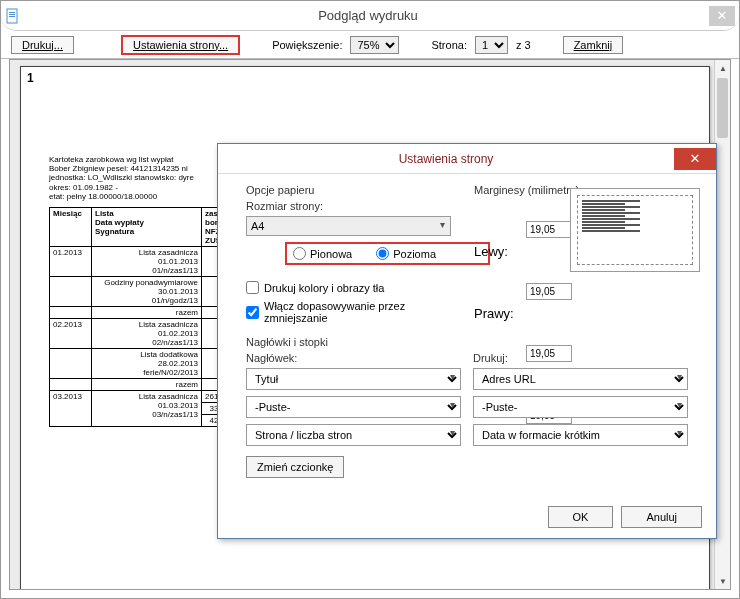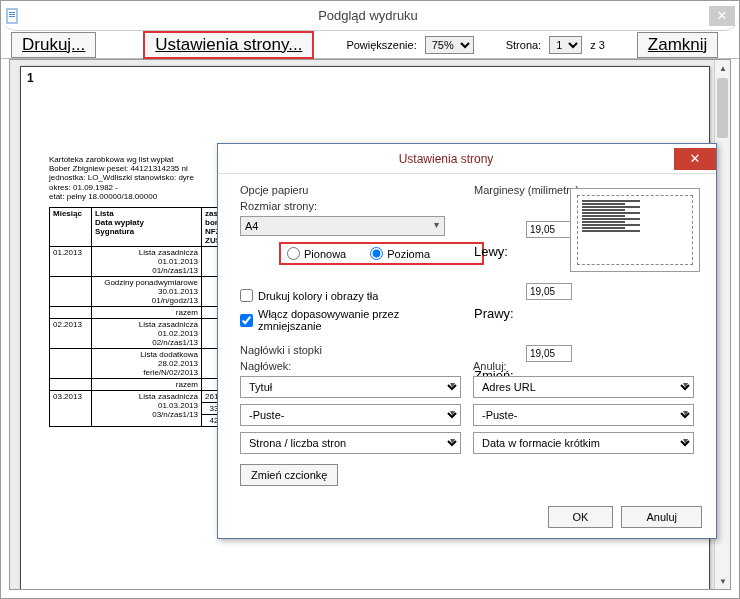--- a/index.html
+++ b/index.html
@@ -5,21 +5,21 @@
 * { box-sizing: border-box; margin: 0; padding: 0; }
 body { font-family: "Segoe UI", Tahoma, sans-serif; font-size: 11px; background: #fff; width: 740px; height: 599px; overflow: hidden; position: relative; }
 
 .main-window { width: 740px; height: 599px; border: 1px solid #999; background: #fff; position: relative; }
 .titlebar { height: 30px; background: #fff; display: flex; align-items: center; padding: 0 4px; border-bottom: 1px solid #ccc; border-radius: 15px; }
 .title-icon { width: 16px; height: 16px; margin-right: 6px; }
 .title-text { flex: 1; text-align: center; font-size: 13px; color: #444; }
 .title-close { width: 26px; height: 20px; background: #ccc; color: #fff; display: flex; align-items: center; justify-content: center; font-size: 13px; }
 
 .toolbar { height: 28px; padding: 4px 10px; display: flex; align-items: center; gap: 8px; border-bottom: 1px solid #bbb; background: #fff; }
-.btn { border: 1px solid #888; background: #f7f7f7; padding: 2px 10px; font-size: 17px; cursor: pointer; text-decoration: underline; }
+.btn { border: 1px solid #888; background: #f7f7f7; padding: 2px 10px; font-size: 11px; cursor: pointer; text-decoration: underline; }
 .highlight-red { border: 2px solid #d33 !important; margin-left: 39px; }
 .select { border: 1px solid #888; font-size: 11px; padding: 1px 2px; }
 
 .preview-area { position: absolute; top: 58px; left: 8px; right: 8px; bottom: 8px; background: #ececec; border: 1px solid #999; overflow: hidden; }
 .scrollbar-v { position: absolute; right: 0; top: 0; width: 16px; bottom: 0; background: #f3f3f3; border-left: 1px solid #ccc; }
 .sb-thumb { position: absolute; top: 18px; left: 2px; right: 2px; height: 60px; background: #c8c8c8; border-radius: 2px; }
 .sb-arrow { position: absolute; width: 16px; height: 16px; display: flex; align-items: center; justify-content: center; font-size: 8px; color: #555; }
 .sb-up { top: 0; } .sb-down { bottom: 0; }
 
 .page { position: absolute; background: #fff; border: 1px solid #444; box-shadow: 1px 1px 3px rgba(0,0,0,0.25); }
@@ -31,21 +31,21 @@
 .tbl { border-collapse: collapse; width: 100%; font-size: 8px; }
 .tbl th, .tbl td { border: 1px solid #000; padding: 1px 3px; text-align: left; vertical-align: top; }
 .tbl .right { text-align: right; }
 
 
 .dialog { position: absolute; top: 142px; left: 216px; width: 500px; height: 396px; background: #fff; border: 1px solid #5a7aa3; box-shadow: 2px 2px 6px rgba(0,0,0,0.3); }
 .dlg-title { height: 30px; background: #fff; display: flex; align-items: center; border-bottom: 1px solid #ddd; }
 .dlg-title-text { flex: 1; text-align: center; font-size: 12px; color: #7f1d1d; }
 .dlg-close { width: 42px; height: 22px; background: #c84031; color: #fff; display: flex; align-items: center; justify-content: center; font-size: 13px; margin-right: 0; }
 
-.dlg-body { padding: 10px 22px; }
+.dlg-body { padding: 10px 28px; }
 .group-label { font-size: 11px; color: #333; margin-bottom: 4px; }
 .row { display: flex; align-items: center; gap: 8px; margin-bottom: 6px; }
 .dlg-select { width: 205px; border: 1px solid #9a9a9a; background: #eee; padding: 3px 4px; font-size: 11px; appearance: none; position: relative; }
 .sel-wrap { position: relative; display: inline-block; }
 .sel-wrap::after { content: "▾"; position: absolute; right: 6px; top: 3px; font-size: 10px; color: #555; pointer-events: none; }
 
 .orient-row { border: 2px solid #d33; padding: 3px 6px; display: flex; gap: 24px; width: 205px; }
 .radio { display: inline-flex; align-items: center; gap: 4px; }
 .radio input { margin: 0; }
 .chk { display: inline-flex; align-items: center; gap: 5px; font-size: 11px; }
@@ -233,21 +233,21 @@
         <label class="radio">
             <input type="radio" name="o" style="">
             <span>Pionowa</span>
           </label>
         <label class="radio">
             <input type="radio" name="o" checked="" style="">
             <span>Pozioma</span>
           </label>
       </div>
 
-      <div style="margin-top:24px">
+      <div style="margin-top:16px">
         <label class="chk">
             <input type="checkbox" style="">
             <span>Drukuj kolory i obrazy tła</span>
           </label>
       </div>
       <div style="margin-top:4px;width:210px">
         <label class="chk">
             <input type="checkbox" checked="" style="">
             <span>Włącz dopasowywanie przez zmniejszanie</span>
           </label>
@@ -292,21 +292,21 @@
       </div>
 
       <div class="hf-section">
         <div class="group-label">Nagłówki i stopki</div>
         <div class="hf-row">
           <div class="hf-col">
             <div class="group-label">Nagłówek:</div>
             <div class="sel-wrap" style="width:100%"><select class="hf-sel"><option>Tytuł</option></select></div>
           </div>
           <div class="hf-col">
-            <div class="group-label">Anuluj:</div>
+            <div class="group-label">Drukuj:</div>
             <div class="sel-wrap" style="width:100%"><select class="hf-sel"><option>Adres URL</option></select></div>
           </div>
         </div>
         <div class="hf-row">
           <div class="hf-col"><div class="sel-wrap" style="width:100%"><select class="hf-sel"><option>-Puste-</option></select></div></div>
           <div class="hf-col"><div class="sel-wrap" style="width:100%"><select class="hf-sel"><option>-Puste-</option></select></div></div>
         </div>
         <div class="hf-row">
           <div class="hf-col"><div class="sel-wrap" style="width:100%"><select class="hf-sel"><option>Strona / liczba stron</option></select></div></div>
           <div class="hf-col"><div class="sel-wrap" style="width:100%"><select class="hf-sel"><option>Data w formacie krótkim</option></select></div></div>

